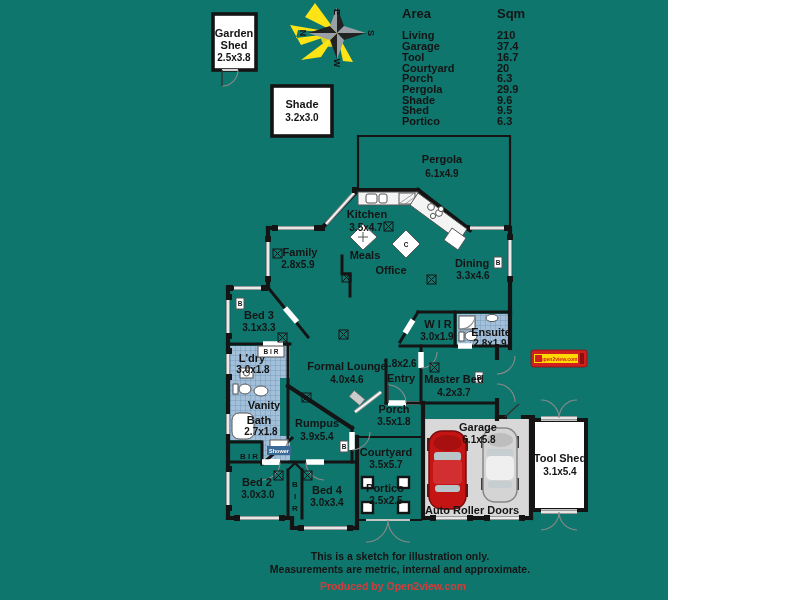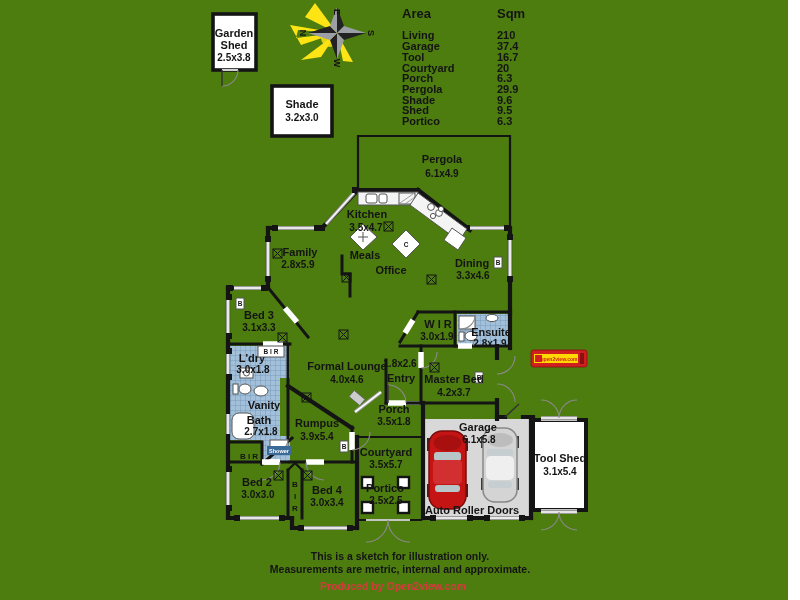--- a/index.html
+++ b/index.html
@@ -1,16 +1,16 @@
 <!DOCTYPE html>
 <html><head>
 <meta charset="utf-8">
 <style>
   html,body{margin:0;padding:0;background:#fff;}
-  .stage{position:relative;width:788px;height:600px;background:#4d7c0f;overflow:hidden;
+  .stage{position:relative;width:668px;height:600px;background:#0f766e;overflow:hidden;
          font-family:"Liberation Sans",sans-serif;}
   svg{position:absolute;left:0;top:0;}
   .w4{stroke:#141414;stroke-width:4.2;fill:none;stroke-linecap:square;}
   .w3{stroke:#141414;stroke-width:3;fill:none;stroke-linecap:square;}
   .w2{stroke:#141414;stroke-width:2.2;fill:none;stroke-linecap:square;}
   .winA{stroke:#9a9a9a;stroke-width:4;fill:none;}
   .winB{stroke:#ffffff;stroke-width:1.6;fill:none;}
   .gap{stroke:#ffffff;stroke-width:5.5;fill:none;}
   .arc{stroke:#8a8a8a;stroke-width:1.1;fill:none;}
   .leaf{stroke:#333;stroke-width:1.4;fill:none;}

